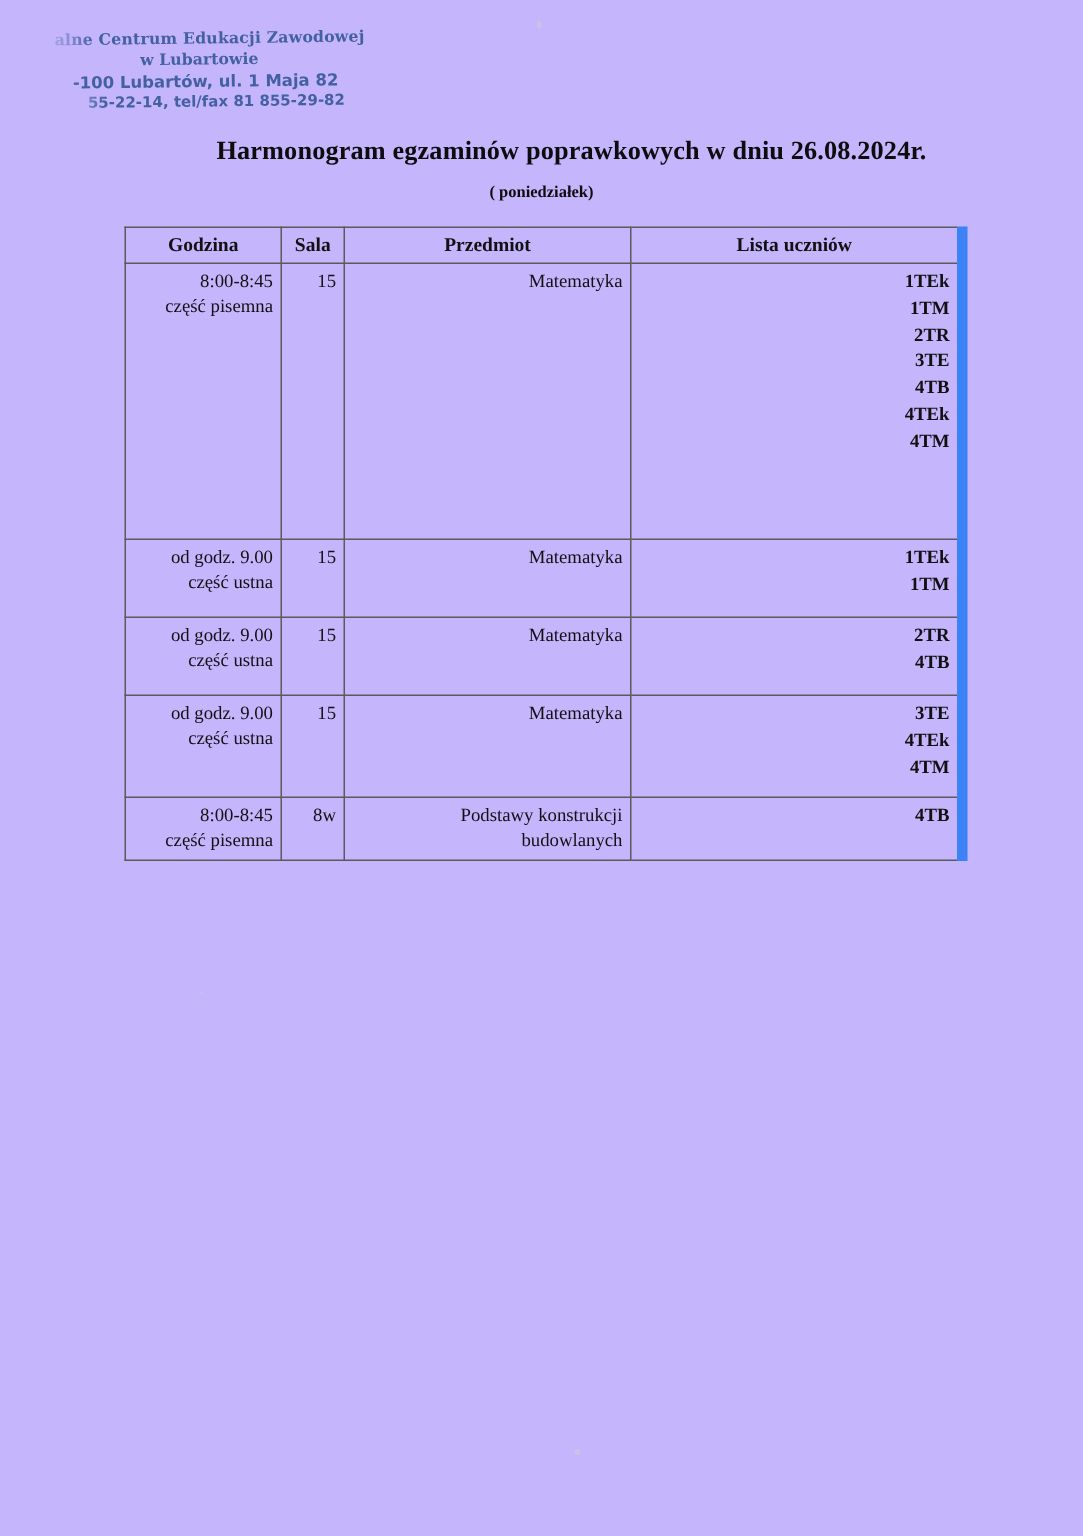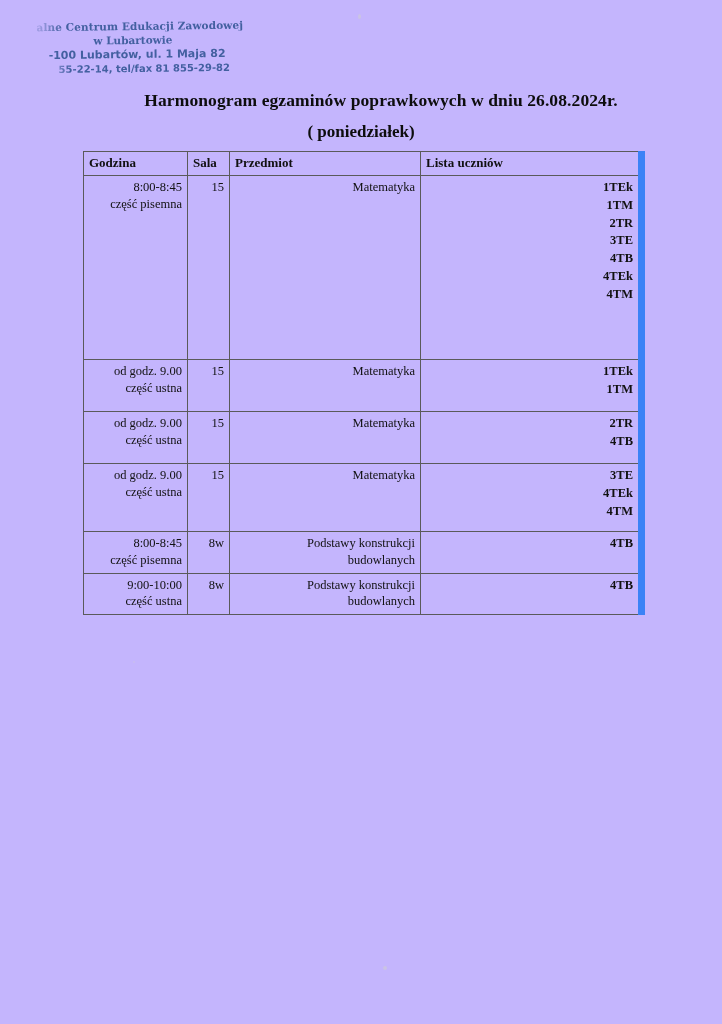--- a/index.html
+++ b/index.html
@@ -83,21 +83,21 @@
     color: #0d0d0d;
     letter-spacing: 0.1px;
     margin-left: 40px;
   }
   .subtitle {
     position: absolute;
     left: 0;
     right: 0;
     top: 122px;
     text-align: center;
-    font-size: 17px;
+    font-size: 11px;
     font-weight: bold;
     color: #0d0d0d;
   }
 
   
   .table-wrap {
     position: absolute;
     left: 83px;
     top: 151px;
     width: 558px;
@@ -110,21 +110,21 @@
     color: #111;
   }
   table.schedule th,
   table.schedule td {
     border: 1px solid #5a5a5a;
     vertical-align: top;
     padding: 3px 5px 4px 5px;
     line-height: 1.34;
   }
   table.schedule th {
-    text-align: left;
+    text-align: center;
     font-weight: bold;
     font-size: 13px;
     padding-top: 2px;
     padding-bottom: 3px;
     height: 18px;
   }
   
   table.schedule th:last-child,
   table.schedule td:last-child {
     border-right: 7px solid #3b82f6;
@@ -267,36 +267,20 @@
               <span class="cell-line">8w</span>
             </td>
             <td class="subject">
               <span class="cell-line">Podstawy konstrukcji</span>
               <span class="cell-line">budowlanych</span>
             </td>
             <td class="students">
               <span class="cell-line">4TB</span>
             </td>
           </tr>
-          <tr class="r5">
-            <td>
-              <span class="cell-line">9:00-10:00</span>
-              <span class="cell-line">część ustna</span>
-            </td>
-            <td class="sala">
-              <span class="cell-line">8w</span>
-            </td>
-            <td class="subject">
-              <span class="cell-line">Podstawy konstrukcji</span>
-              <span class="cell-line">budowlanych</span>
-            </td>
-            <td class="students">
-              <span class="cell-line">4TB</span>
-            </td>
-          </tr>
         </tbody>
     </table>
   </div>
 
   <div class="speck" style="left:358px;top:14px;width:3px;height:5px;"></div>
   <div class="speck" style="left:383px;top:966px;width:4px;height:4px;"></div>
   <div class="speck" style="left:133px;top:661px;width:2px;height:2px;opacity:.3;"></div>
 
 </div>
 

